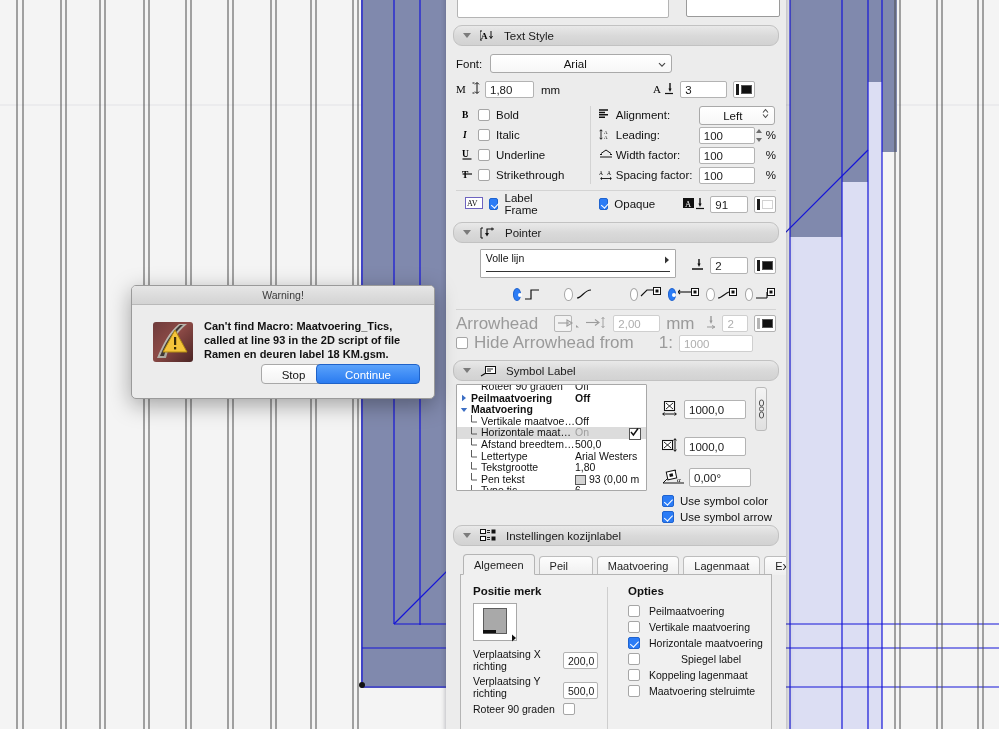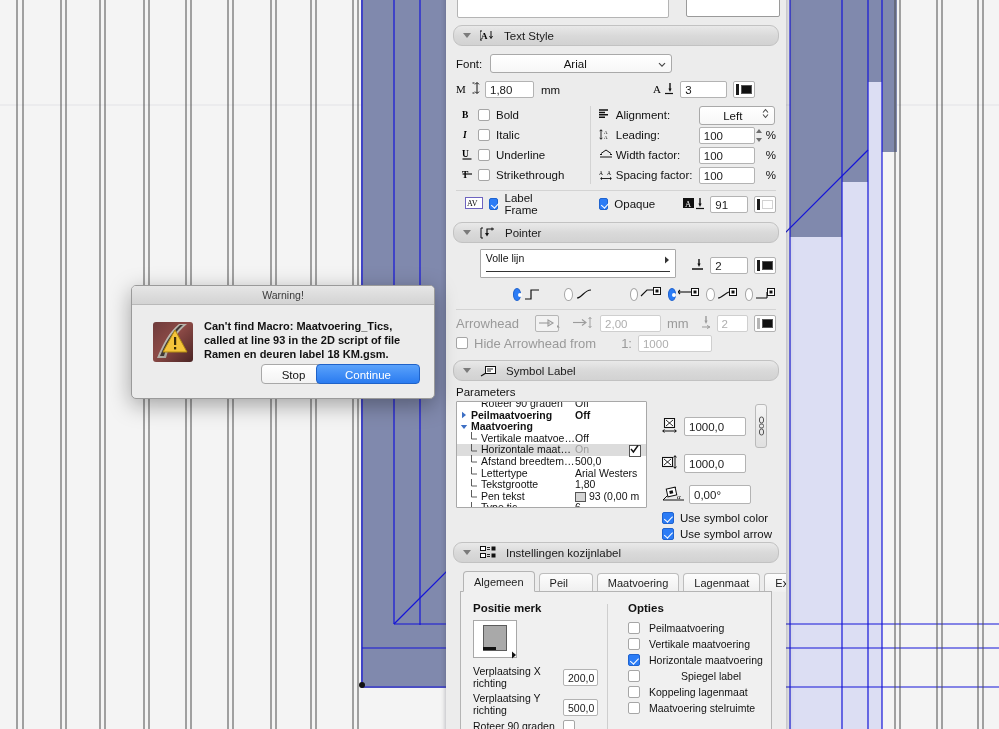--- a/index.html
+++ b/index.html
@@ -36,21 +36,21 @@
     display:flex;align-items:center;
   }
   .sect-tri{width:0;height:0;border-left:4.5px solid transparent;border-right:4.5px solid transparent;
     border-top:5.5px solid #7b7b7b;margin-left:9px;}
   .sect-ico{margin-left:9px;display:flex;align-items:center;}
   .sect-title{margin-left:9px;font-size:11.5px;color:#1a1a1a;}
 
   .sect-body{padding:0 10px;}
 
   .lbl{font-size:11.5px;color:#111;}
-  .lbl-dim{font-size:13px;color:#9a9a9a;}
+  .lbl-dim{font-size:17px;color:#9a9a9a;}
 
   
   .fld{
     background:#fff;border:1px solid #b3b3b3;border-radius:2px;
     height:17px;line-height:17px;font-size:11.5px;color:#1a1a1a;
     padding:0 4px;box-sizing:border-box;display:inline-block;white-space:nowrap;overflow:hidden;
   }
   .fld.dim{color:#aeaeae;background:#fff;border-color:#cfcfcf;}
 
   
@@ -521,21 +521,20 @@
       <svg width="17" height="12" viewBox="0 0 17 12">
           <rect x="5.5" y="1.5" width="10" height="7" fill="#fff" stroke="#111" stroke-width="1"></rect>
           <path d="M7 4 L13 4 M7 6 L11 6" stroke="#111" stroke-width="0.9"></path>
           <path d="M6 8 L1 11" stroke="#111" stroke-width="1.2"></path>
         </svg>
     </span>
     <span class="sect-title">Symbol Label</span>
   </div>
 
   <div class="sect-body">
-    <div class="lbl" style="margin-top:5px;">Parameters</div>
 
     <div style="display:flex;margin-top:3px;">
 
       <div class="tree" id="param-tree" style="width:189px;height:105px;">
           <div class="trow" style="padding-left: 12px; margin-top: -4px;">
             <span style="width: 10px; display: inline-block; text-align: center; flex: 0 0 10px;"></span>
             <span class="tname" style="width: 94px; margin-left: 2px;">Roteer 90 graden</span>
             <span class="tval">Off</span>
           </div>
           <div class="trow" style="padding-left: 2px;">

